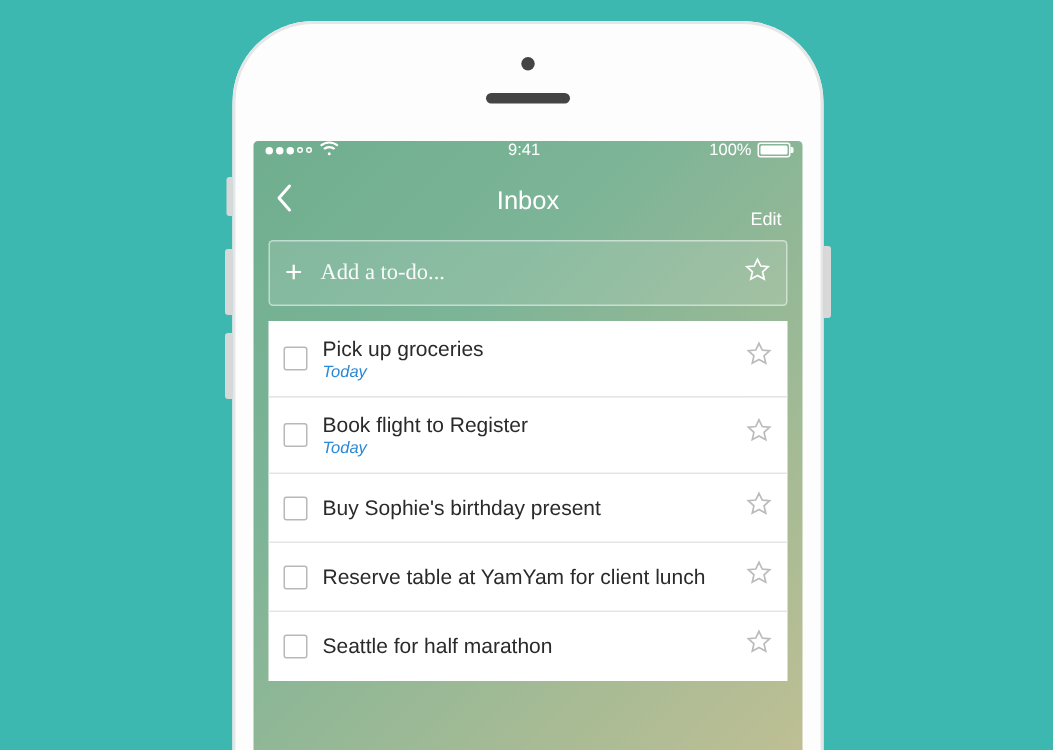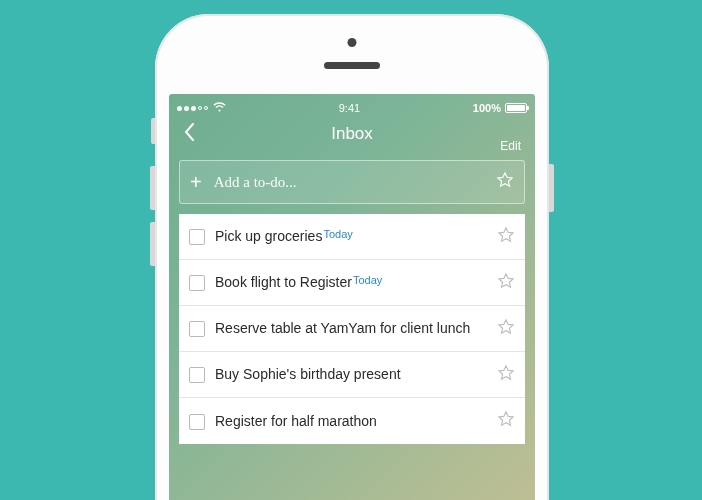--- a/index.html
+++ b/index.html
@@ -37,26 +37,26 @@
     width:56px; height:7px; background:#444; border-radius:4px;
   }
   .screen {
     position:absolute; top:80px; left:14px; right:14px; bottom:0;
     background: linear-gradient(135deg, #6fae8f 0%, #7cb497 30%, #c8c093 100%);
     border-radius: 3px 3px 0 0;
     overflow:hidden;
   }
   .status-bar {
     height: 20px;
-    display:flex; align-items:flex-end; justify-content:space-between;
+    display:flex; align-items:flex-start; justify-content:space-between;
     padding: 0 8px;
     color:#fff; font-size:11px; font-weight:500;
   }
   .status-left { display:flex; align-items:center; gap:5px; }
-  .status-right { display:flex; align-items:center; gap:4px;font-weight:bold; }
+  .status-right { display:flex; align-items:center; gap:4px; }
   .dots { display:flex; gap:2px; }
   .dot { width:5px; height:5px; border-radius:50%; background:#fff; }
   .dot.empty { background:transparent; border:1px solid #fff; width:4px; height:4px; }
   .battery {
     width:22px; height:10px; border:1px solid #fff; border-radius:2px;
     position:relative;
   }
   .battery::after { content:''; position:absolute; right:-3px; top:2px; width:2px; height:4px; background:#fff; border-radius:0 1px 1px 0; }
   .battery-fill { position:absolute; left:1px; top:1px; bottom:1px; right:1px; background:#fff; border-radius:1px; }
   .nav-bar {
@@ -84,23 +84,23 @@
     border-bottom:1px solid #e5e5e5;
     display:flex; align-items:center; gap:10px;
     padding:10px 10px;
     min-height:46px;
   }
   .todo:last-child { border-bottom:none; }
   .checkbox {
     width:16px; height:16px; border:1.5px solid #b8b8b8; border-radius:2px; flex-shrink:0;
     margin-top:1px;
   }
-  .text-wrap { flex:1; display:flex; flex-direction:row; gap:1px; min-width:0; }
+  .text-wrap { flex:1; display:flex; flex-direction:column; gap:1px; min-width:0; }
   .todo-title { font-size:14px; color:#2a2a2a; line-height:1.2; }
-  .todo-due { font-size:11px; color:#2b89d6; }
+  .todo-due { font-size:11px; color:#2b89d6;font-style:italic; }
   .star-btn { flex-shrink:0; }
 </style>
 </head>
 <body>
 
 <div class="phone">
   <div class="side-switch"></div>
   <div class="vol-up"></div>
   <div class="vol-down"></div>
   <div class="power"></div>
@@ -174,43 +174,43 @@
         </div>
         <span class="star-btn">
           <svg width="18" height="18" viewBox="0 0 24 24">
               <path d="M12 2.5l2.9 6 6.6.6-5 4.6 1.5 6.5L12 16.9l-6 3.3 1.5-6.5-5-4.6 6.6-.6L12 2.5z" fill="none" stroke="#bbb" stroke-width="1.5"></path>
             </svg>
         </span>
       </div>
       <div class="todo">
         <span class="checkbox"></span>
         <div class="text-wrap">
+          <span class="todo-title">Buy Sophie's birthday present</span>
+        </div>
+        <span class="star-btn">
+          <svg width="18" height="18" viewBox="0 0 24 24">
+              <path d="M12 2.5l2.9 6 6.6.6-5 4.6 1.5 6.5L12 16.9l-6 3.3 1.5-6.5-5-4.6 6.6-.6L12 2.5z" fill="none" stroke="#bbb" stroke-width="1.5"></path>
+            </svg>
+        </span>
+      </div>
+      <div class="todo">
+        <span class="checkbox"></span>
+        <div class="text-wrap">
           <span class="todo-title">Reserve table at YamYam for client lunch</span>
         </div>
         <span class="star-btn">
           <svg width="18" height="18" viewBox="0 0 24 24">
               <path d="M12 2.5l2.9 6 6.6.6-5 4.6 1.5 6.5L12 16.9l-6 3.3 1.5-6.5-5-4.6 6.6-.6L12 2.5z" fill="none" stroke="#bbb" stroke-width="1.5"></path>
             </svg>
         </span>
       </div>
       <div class="todo">
         <span class="checkbox"></span>
         <div class="text-wrap">
-          <span class="todo-title">Buy Sophie's birthday present</span>
-        </div>
-        <span class="star-btn">
-          <svg width="18" height="18" viewBox="0 0 24 24">
-              <path d="M12 2.5l2.9 6 6.6.6-5 4.6 1.5 6.5L12 16.9l-6 3.3 1.5-6.5-5-4.6 6.6-.6L12 2.5z" fill="none" stroke="#bbb" stroke-width="1.5"></path>
-            </svg>
-        </span>
-      </div>
-      <div class="todo">
-        <span class="checkbox"></span>
-        <div class="text-wrap">
-          <span class="todo-title">Register for half marathon</span>
+          <span class="todo-title">Seattle for half marathon</span>
         </div>
         <span class="star-btn">
           <svg width="18" height="18" viewBox="0 0 24 24">
               <path d="M12 2.5l2.9 6 6.6.6-5 4.6 1.5 6.5L12 16.9l-6 3.3 1.5-6.5-5-4.6 6.6-.6L12 2.5z" fill="none" stroke="#bbb" stroke-width="1.5"></path>
             </svg>
         </span>
       </div>
     </div>
 
   </div>

